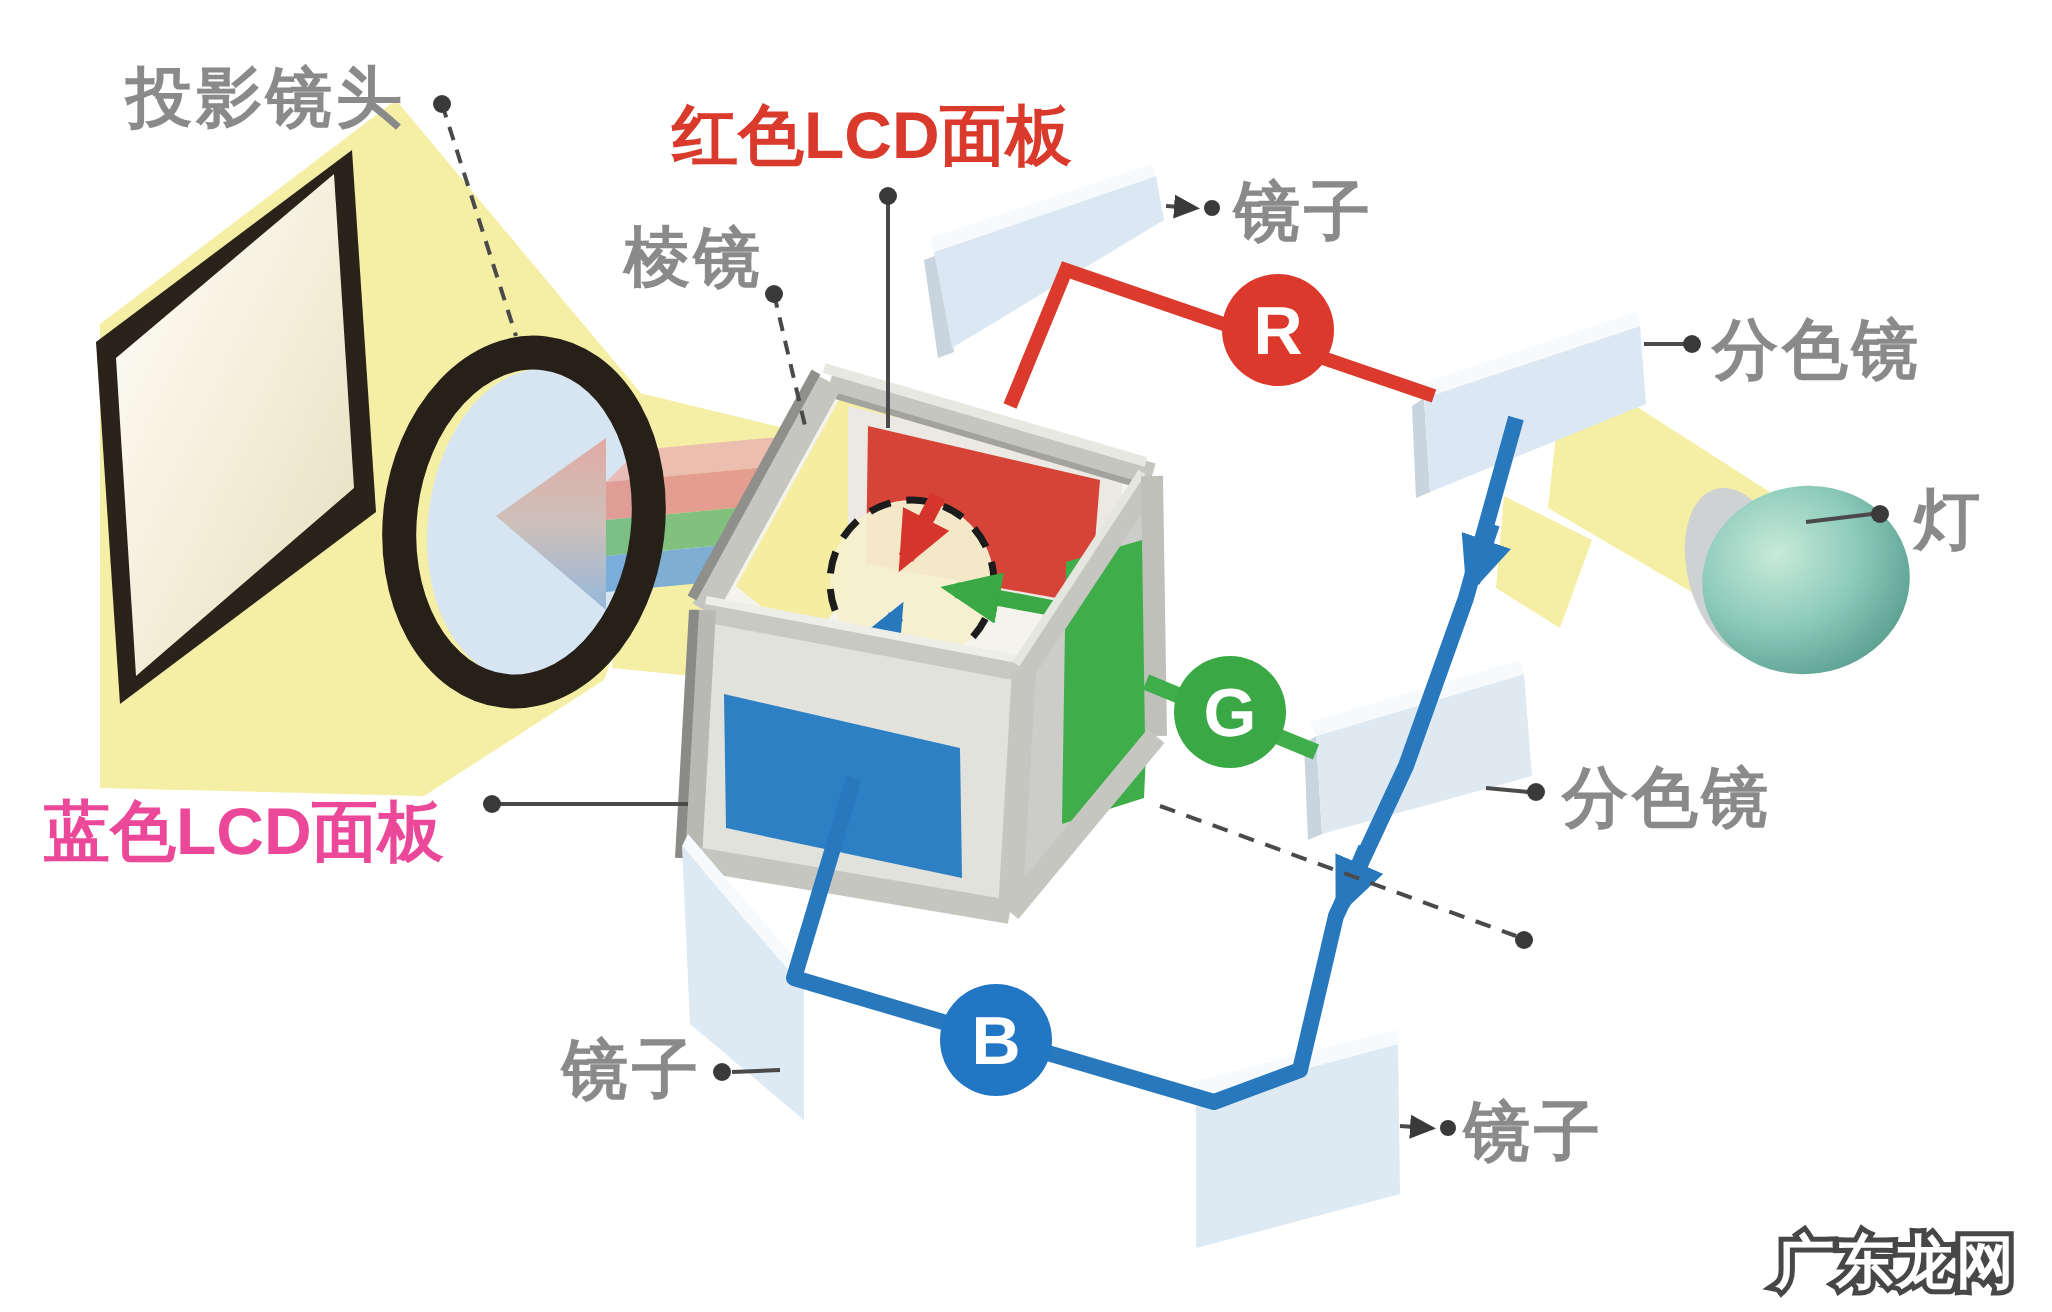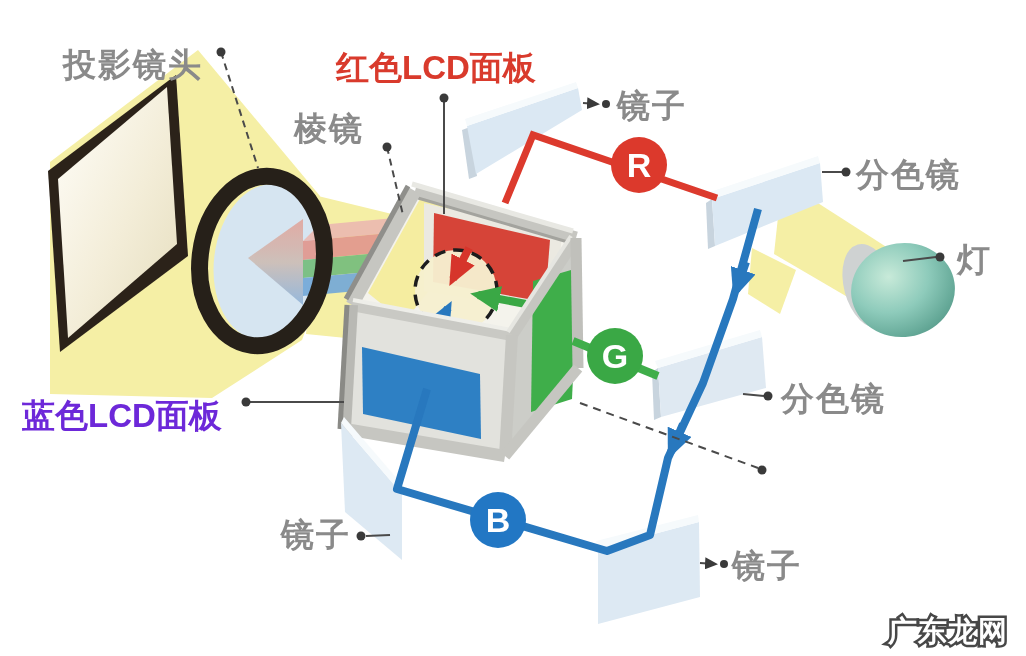--- a/index.html
+++ b/index.html
@@ -8,21 +8,21 @@
     font-family:"Liberation Sans", sans-serif;
   }
   .stage svg{position:absolute;left:0;top:0;}
   .label{
     position:absolute;line-height:1.08;white-space:nowrap;
     font-weight:600;font-size:33px;color:#8a8a8a;letter-spacing:2px;
     font-family:"Liberation Sans", sans-serif;
   }
   .label.red{color:#d93a2c;font-weight:700;letter-spacing:0;}
   .label.green{color:#4cb257;font-weight:700;letter-spacing:0;}
-  .label.blue{color:#6d28d9;font-weight:700;letter-spacing:0;}
+  .label.blue{color:#ec4899;font-weight:700;letter-spacing:0;}
 </style>
 </head>
 <body>
 
 <div class="stage">
 
 <svg width="1026" height="656" viewBox="0 0 1026 656">
   <defs>
     <marker id="aR" markerUnits="userSpaceOnUse" markerWidth="30" markerHeight="26" refX="22" refY="13" orient="auto">
       <path d="M0,0 L30,13 L0,26 Z" fill="#d6352b"></path>
@@ -182,23 +182,23 @@
         <circle cx="246" cy="402" r="4.5" stroke="none"></circle>
     <line x1="390" y1="535" x2="366" y2="536"></line>
         <circle cx="361" cy="536" r="4.5" stroke="none"></circle>
     <line x1="700" y1="563" x2="715" y2="564" marker-end="url(#aD)"></line>
         <circle cx="724" cy="564" r="4" stroke="none"></circle>
   </g>
 
   <text x="888" y="641" font-family="Liberation Sans, sans-serif" font-size="29" font-weight="bold" fill="#ffffff" stroke="#474747" stroke-width="5" paint-order="stroke" letter-spacing="1">广东龙网</text>
 </svg>
 
-<div class="label" style="left:63px;top:31px;margin-top:16px;">投影镜头</div>
+<div class="label" style="left:63px;top:31px;">投影镜头</div>
 <div class="label red" style="left:336px;top:50px;">红色LCD面板</div>
-<div class="label" style="left:294px;top:111px;">棱镜</div>
+<div class="label" style="left:312px;top:111px;">棱镜</div>
 <div class="label" style="left:617px;top:88px;">镜子</div>
 <div class="label" style="left:856px;top:157px;">分色镜</div>
 <div class="label" style="left:957px;top:242px;">灯</div>
 <div class="label" style="left:781px;top:381px;">分色镜</div>
 <div class="label blue" style="left:22px;top:398px;">蓝色LCD面板</div>
 <div class="label" style="left:281px;top:517px;">镜子</div>
 <div class="label" style="left:732px;top:548px;">镜子</div>
 
 </div>
 

